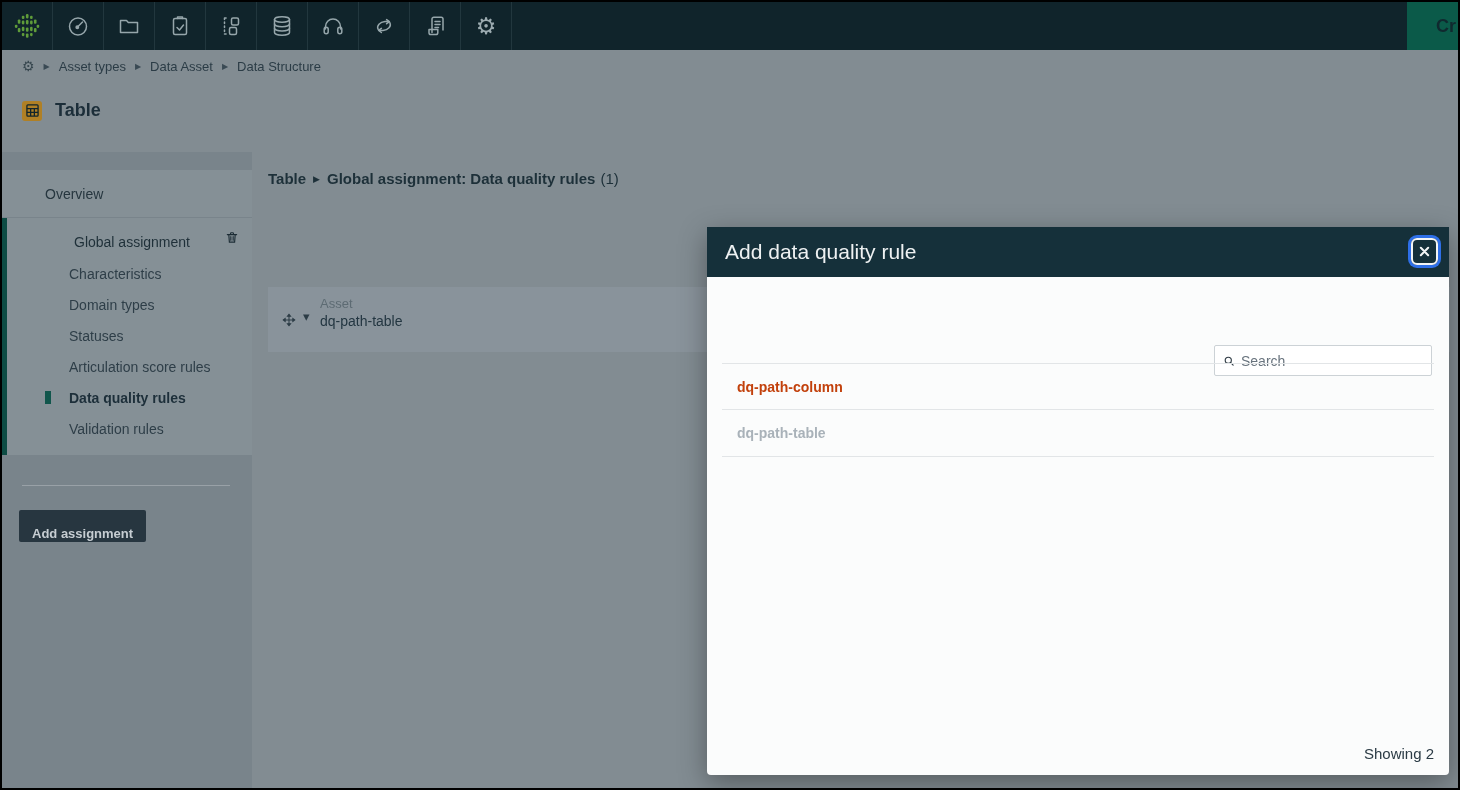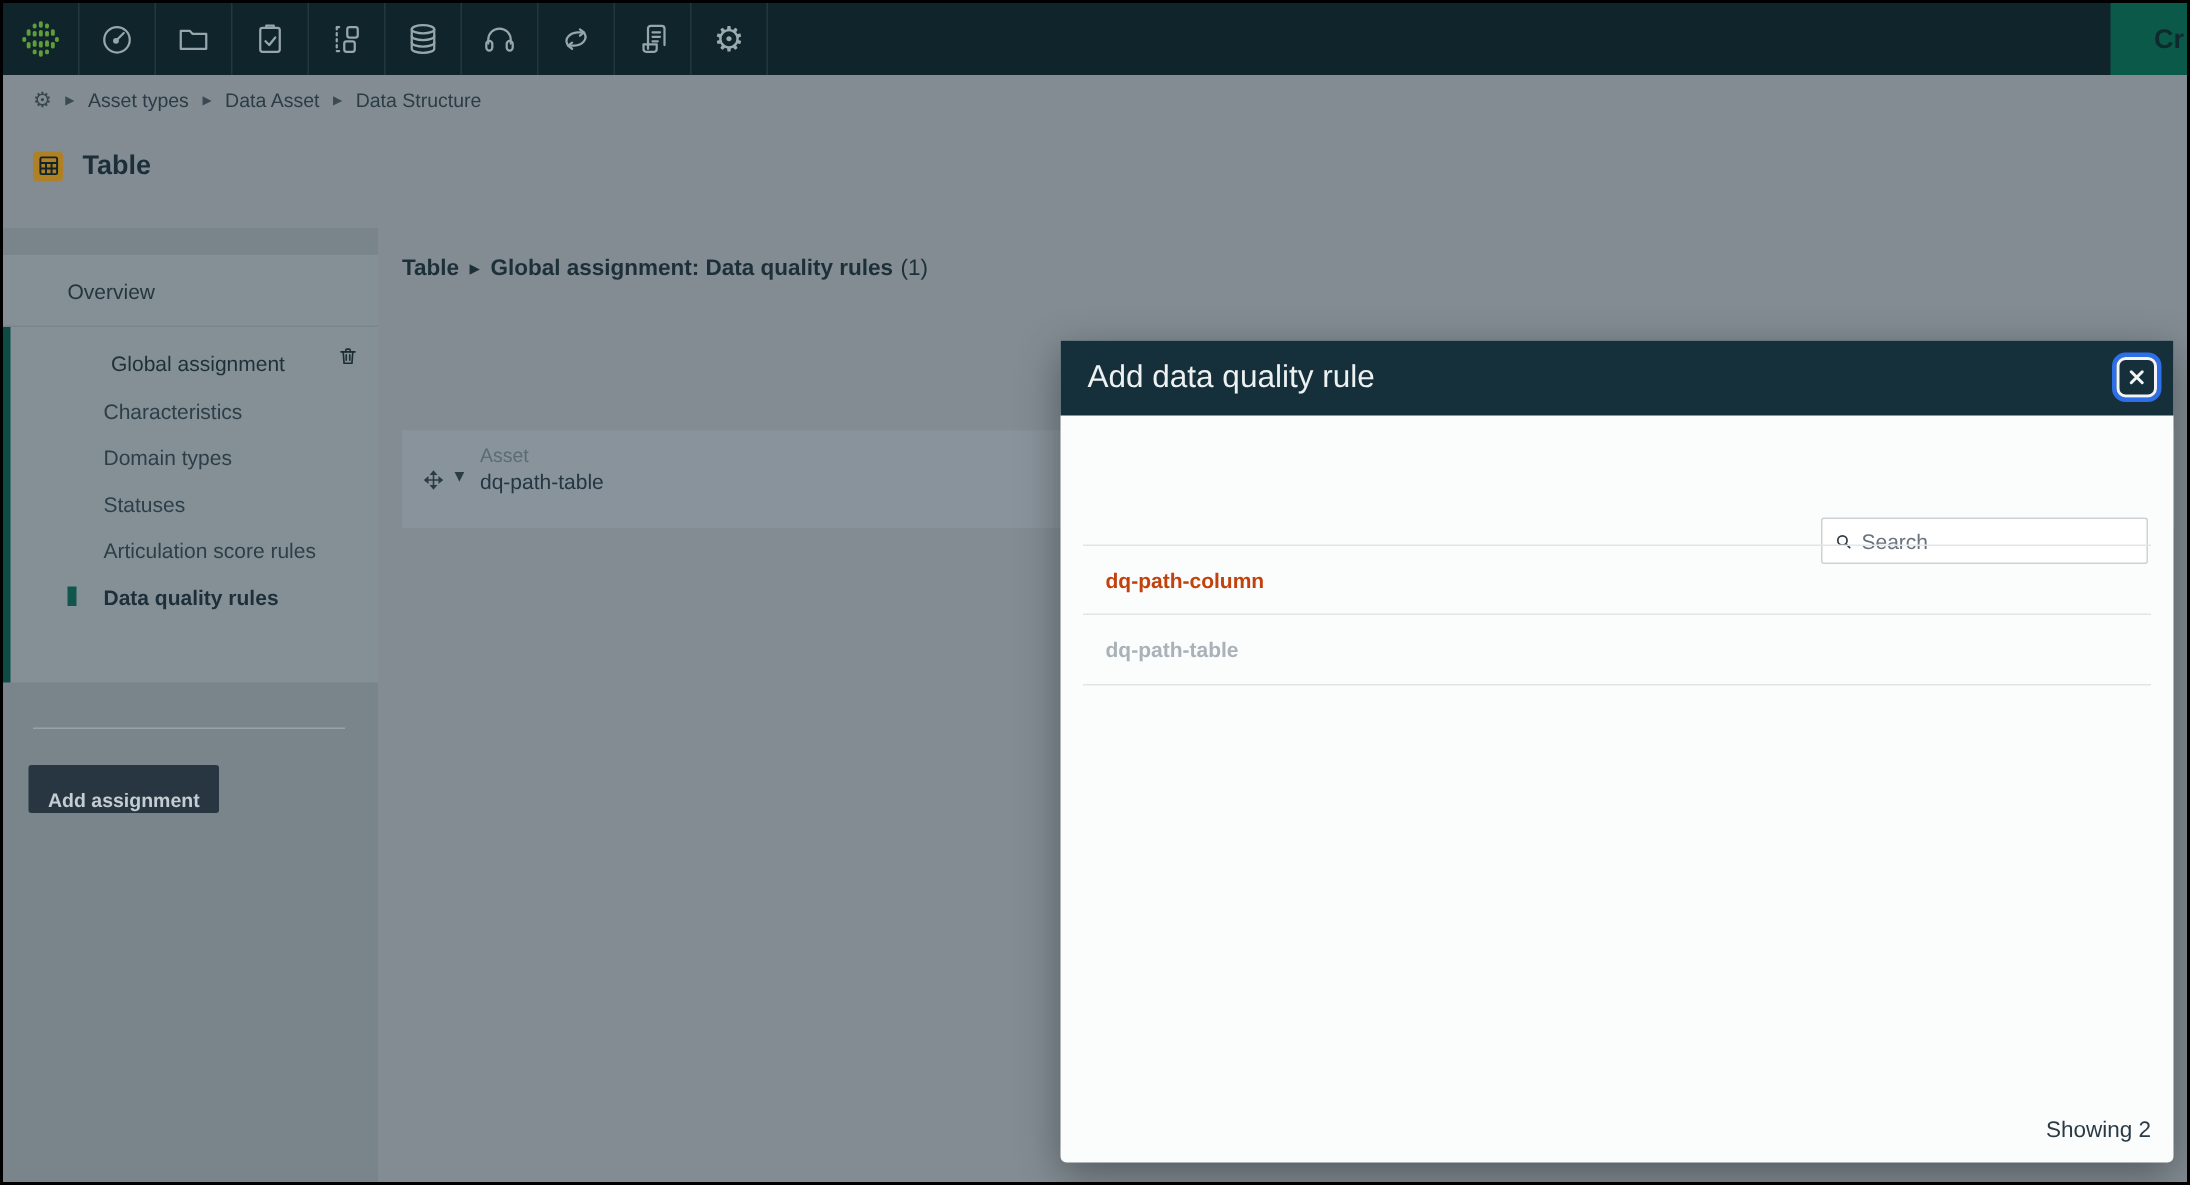--- a/index.html
+++ b/index.html
@@ -215,20 +215,23 @@
       <div class="sb-item" style="top:102px">
         <span>Statuses</span>
       </div>
       <div class="sb-item" style="top:133px">
         <span>Articulation score rules</span>
       </div>
       <div class="sb-item active" style="top:164px">
         <span class="sb-marker"></span>
         <span>Data quality rules</span>
       </div>
+      <div class="sb-item" style="top:195px">
+        <span>Validation rules</span>
+      </div>
     </div>
     <div class="sb-divider"></div>
     <button class="sb-addbtn">Add assignment</button>
   </div>
 
   <div class="heading">
     <span class="bold">Table</span>
     <span class="sep">▶</span>
     <span class="bold">Global assignment: Data quality rules</span>
     <span class="count">(1)</span>

